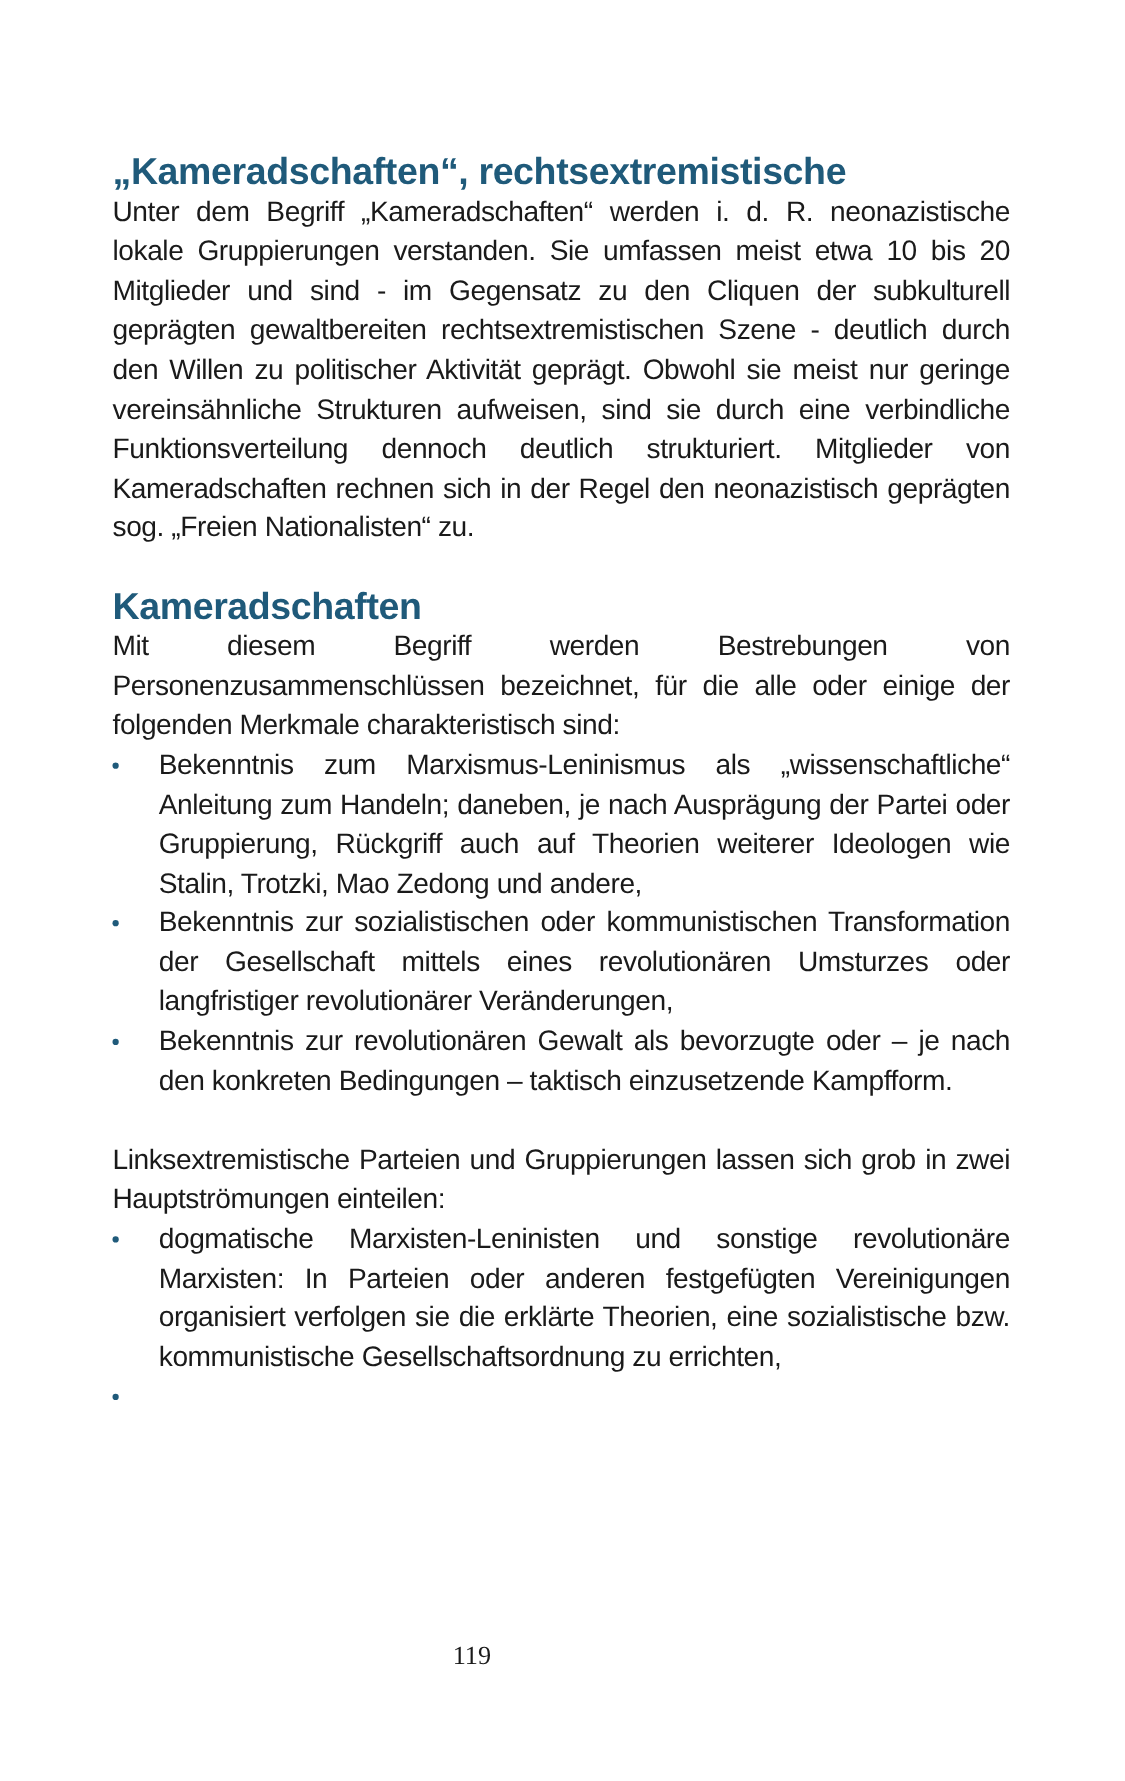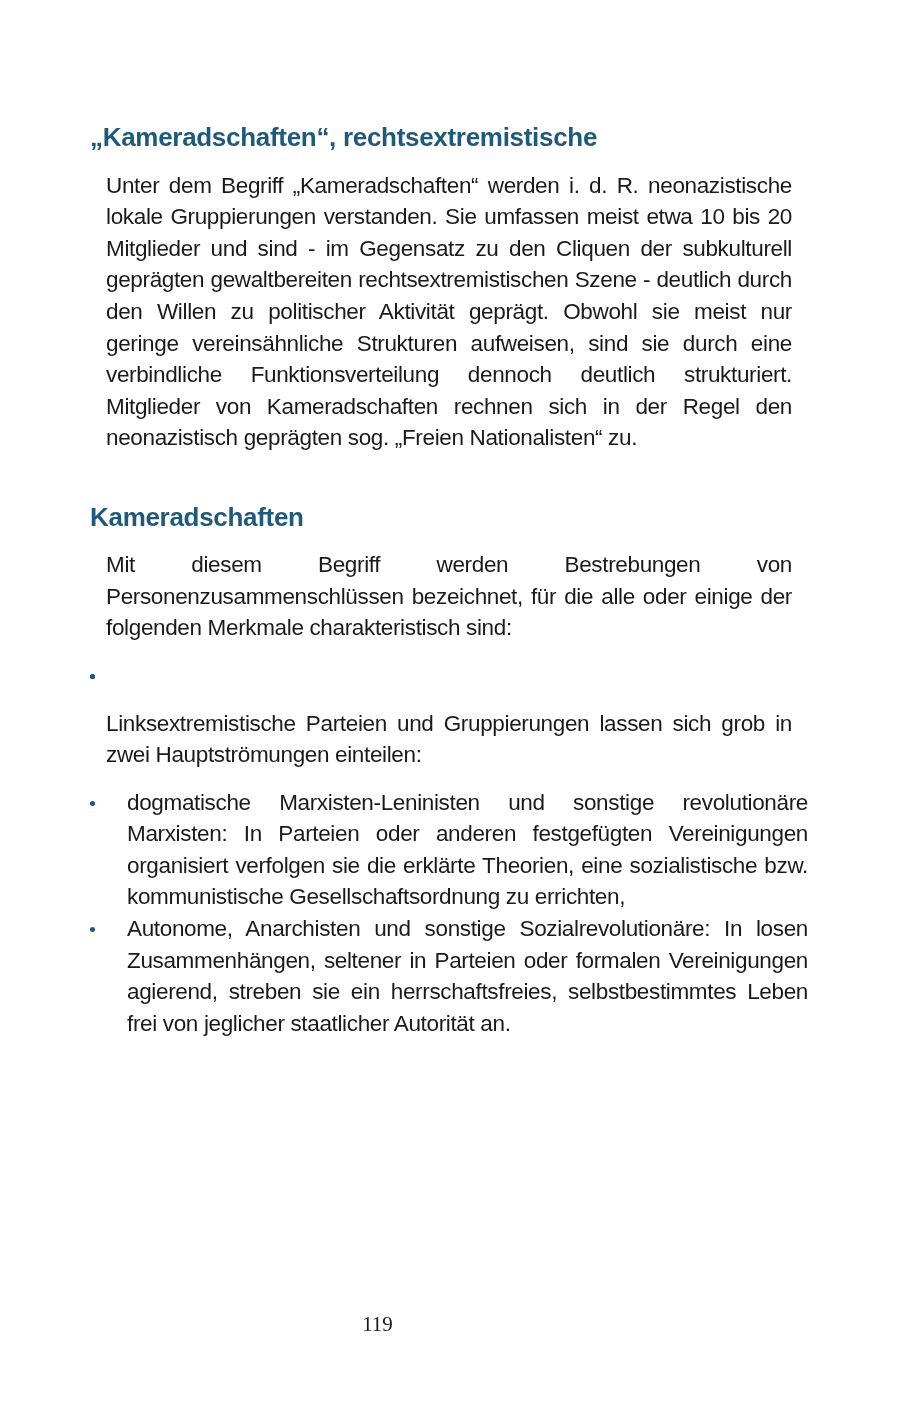--- a/index.html
+++ b/index.html
@@ -6,24 +6,24 @@
   body { width: 900px; height: 1425px; position: relative; overflow: hidden; }
   .page {
     position: absolute; left: 90px; top: 122px; width: 718px;
     font-family: "Liberation Sans", sans-serif;
     color: #1a1a1a;
     font-size: 22.5px;
     line-height: 31.6px;
     letter-spacing: -0.35px;
   }
   h2 {
-    margin: 0; font-size: 26px; font-weight: bold; color: #1f5a7a;
+    margin: 0; font-size: 30px; font-weight: bold; color: #1f5a7a;
     line-height: 31.6px; letter-spacing: -0.3px;
   }
-  p { margin: 16px; text-align: justify; }
+  p { margin: 0; text-align: justify; }
   .gap { height: 31.6px; }
   ul { list-style: none; margin: 0; padding: 0; }
   li { position: relative; padding-left: 37px; text-align: justify; }
   li .bullet {
     position: absolute; left: 0; top: 14px; width: 5px; height: 5px;
     border-radius: 50%; background: #1f5a7a;
   }
   .pagenum {
     position: absolute; top: 1312px; left: 0; width: 755px; text-align: center;
     font-family: "Liberation Serif", serif; font-size: 21px; color: #1a1a1a;
@@ -33,25 +33,26 @@
 <body>
 
 <div class="page">
   <h2>„Kameradschaften“, rechtsextremistische</h2>
   <p>Unter dem Begriff „Kameradschaften“ werden i. d. R. neonazistische lokale Gruppierungen verstanden. Sie umfassen meist etwa 10 bis 20 Mitglieder und sind - im Gegensatz zu den Cliquen der subkulturell geprägten gewaltbereiten rechtsextremistischen Szene - deutlich durch den Willen zu politischer Aktivität geprägt. Obwohl sie meist nur geringe vereinsähnliche Strukturen aufweisen, sind sie durch eine verbindliche Funktionsverteilung dennoch deutlich strukturiert. Mitglieder von Kameradschaften rechnen sich in der Regel den neonazistisch geprägten sog. „Freien Nationalisten“ zu.</p>
   <div class="gap"></div>
 
   <h2>Kameradschaften</h2>
   <p>Mit diesem Begriff werden Bestrebungen von Personenzusammenschlüssen bezeichnet, für die alle oder einige der folgenden Merkmale charakteristisch sind:</p>
   <ul>
-    <li><span class="bullet"></span></li>
-    <li><span class="bullet"></span></li>
+    <li><span class="bullet"></span><span>Bekenntnis zum Marxismus-Leninismus als „wissenschaftliche“ Anleitung zum Handeln; daneben, je nach Ausprägung der Partei oder Gruppierung, Rückgriff auch auf Theorien weiterer Ideologen wie Stalin, Trotzki, Mao Zedong und andere,</span></li>
+    <li><span class="bullet"></span><span>Bekenntnis zur sozialistischen oder kommunistischen Transformation der Gesellschaft mittels eines revolutionären Umsturzes oder langfristiger revolutionärer Veränderungen,</span></li>
+    <li><span class="bullet"></span><span>Bekenntnis zur revolutionären Gewalt als bevorzugte oder – je nach den konkreten Bedingungen – taktisch einzusetzende Kampfform.</span></li>
   </ul>
   <div class="gap"></div>
 
   <p>Linksextremistische Parteien und Gruppierungen lassen sich grob in zwei Hauptströmungen einteilen:</p>
   <ul>
     <li><span class="bullet"></span><span>dogmatische Marxisten-Leninisten und sonstige revolutionäre Marxisten: In Parteien oder anderen festgefügten Vereinigungen organisiert verfolgen sie die erklärte Theorien, eine sozialistische bzw. kommunistische Gesellschaftsordnung zu errichten,</span></li>
-    <li><span class="bullet"></span><span>Autonome, Anarchisten und sonstige Sozialrevolutionäre: In losen Zusammenhängen, seltener in Parteien oder formalen Vereinigungen agierend, streben sie ein herrschaftsfreies, selbstbestimmtes Leben frei von jeglicher staatlicher Autorität an.</span></li>
+    <li><span class="bullet"></span></li>
   </ul>
 </div>
 
 <div class="pagenum">119</div>
 
 </body></html>

